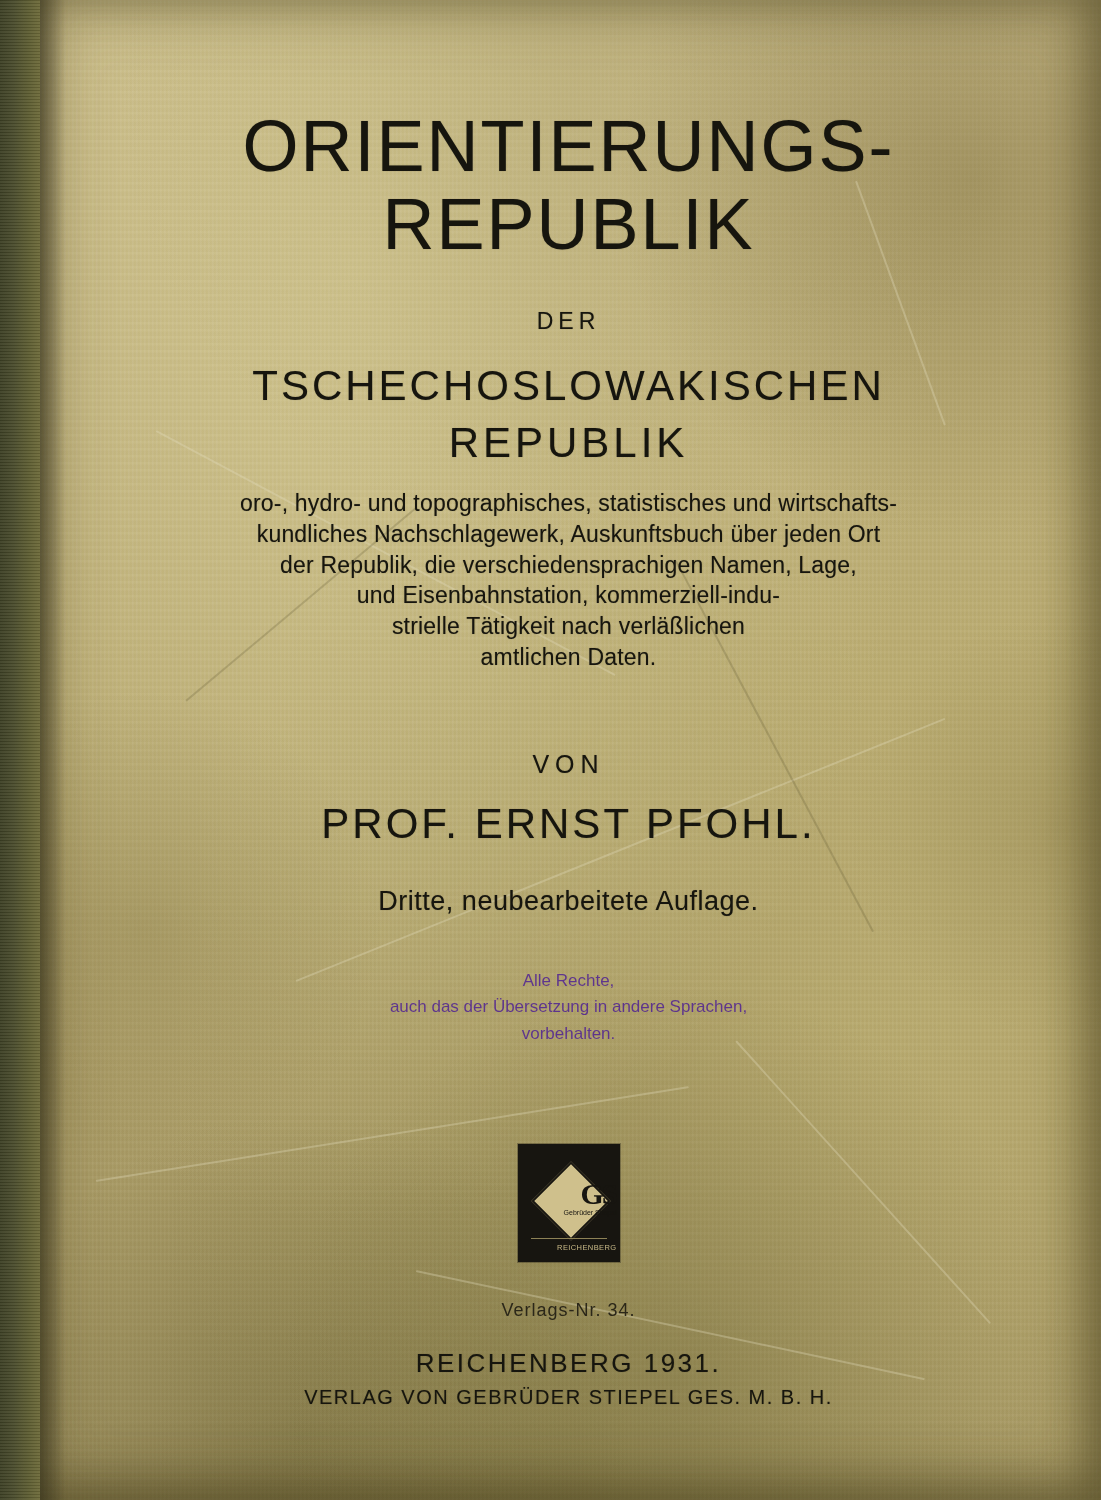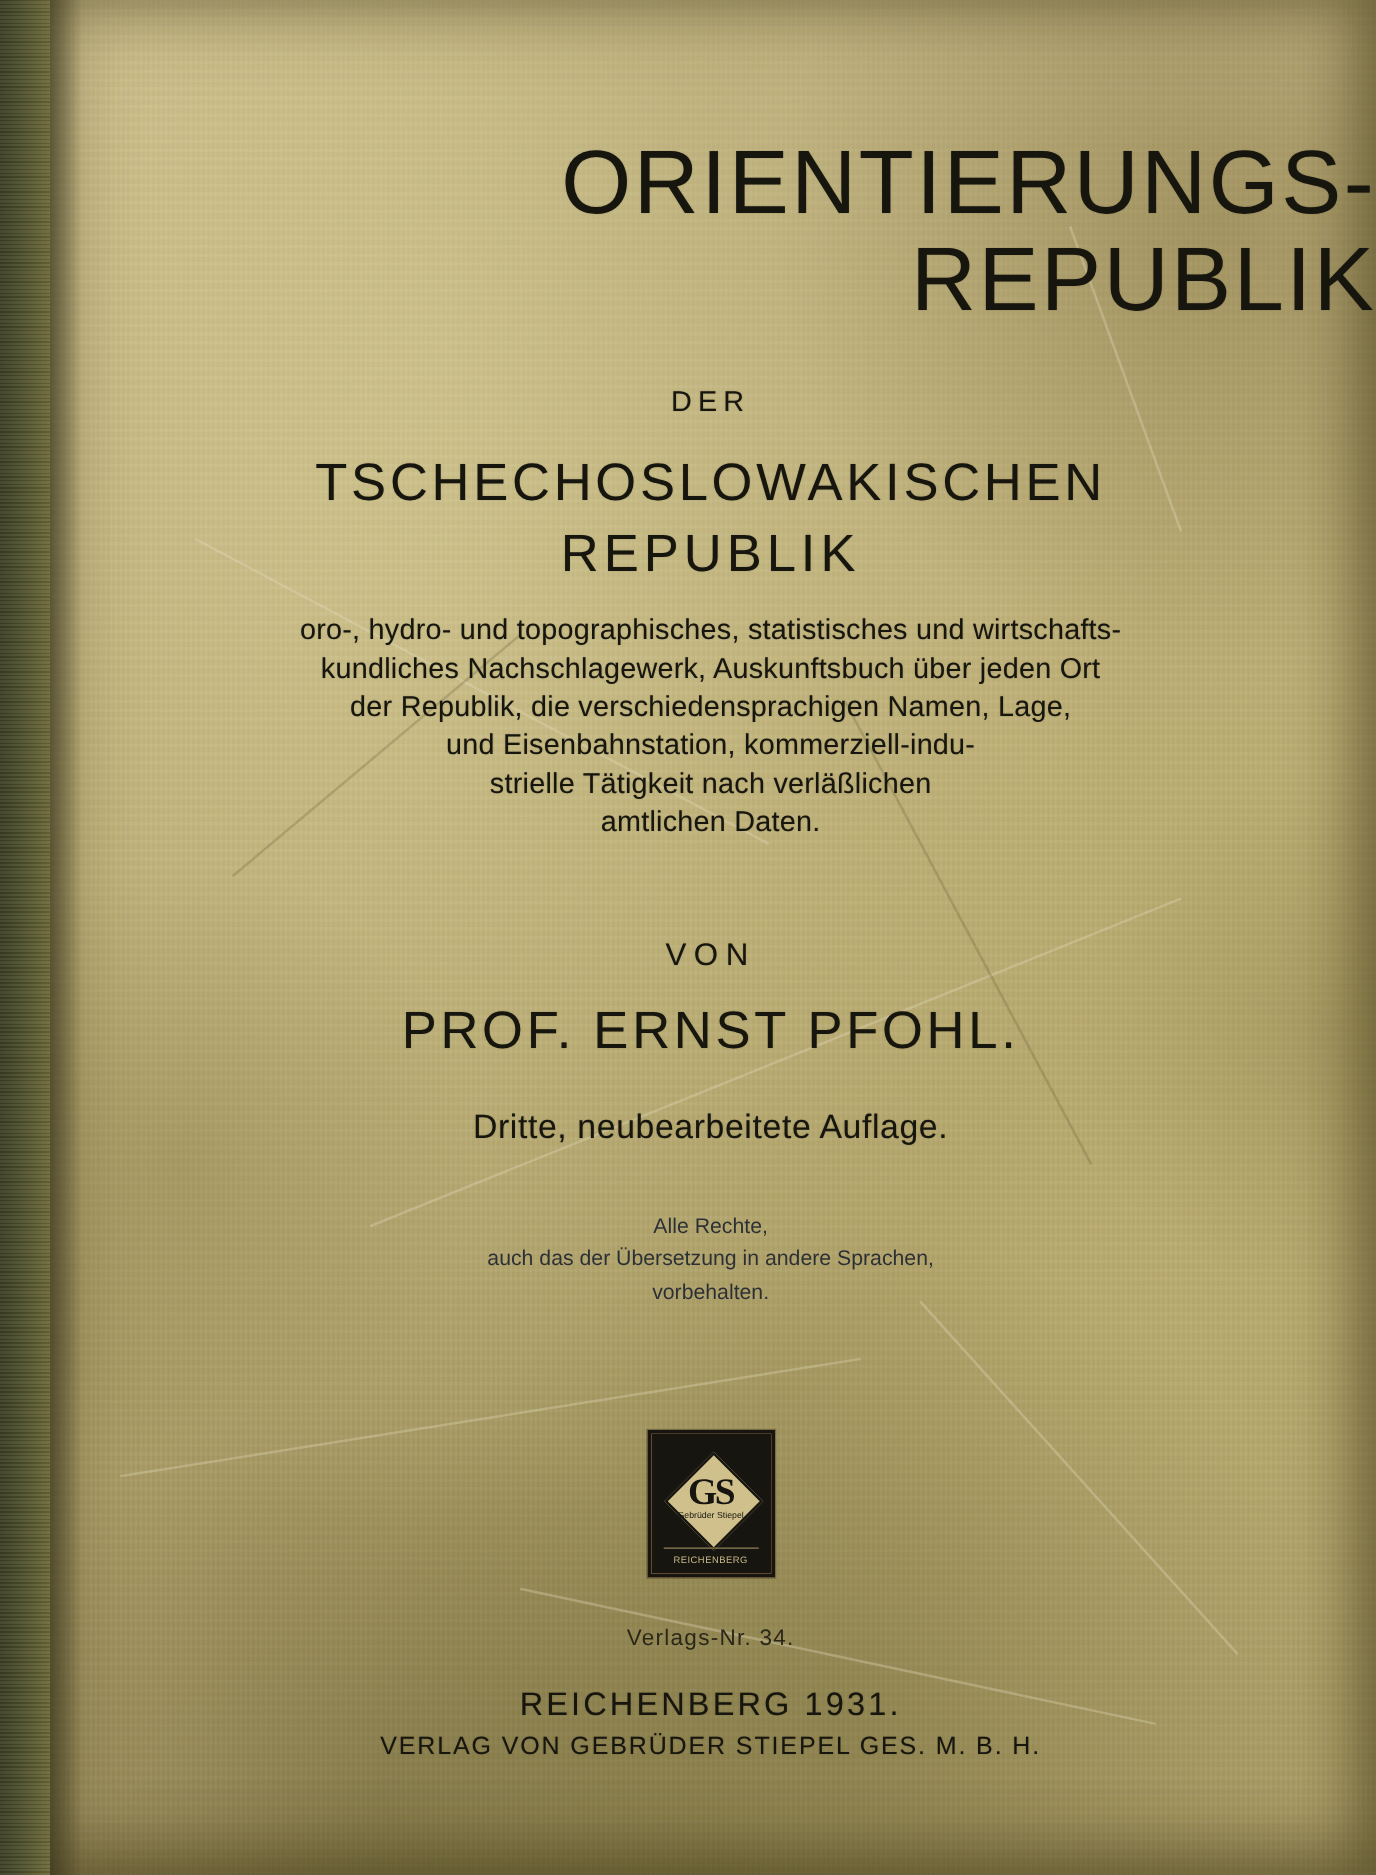--- a/index.html
+++ b/index.html
@@ -111,21 +111,20 @@
     color: #16150e;
     text-shadow: 0 0 1px rgba(30,26,10,0.35);
   }
   #title-main {
     position: absolute;
     top: 108px; left: 0; width: 100%;
     font-size: 72px;
     letter-spacing: 2px;
     line-height: 1.08;
     font-weight: 400;
-    text-align: right;
   }
   #title-main .l1 { display: block; }
   #title-main .l2 { display: block; }
   #der {
     position: absolute;
     top: 308px; left: 0; width: 100%;
     font-size: 23px;
     letter-spacing: 5px;
   }
   #subject {
@@ -164,34 +163,35 @@
     font-size: 27px;
     font-weight: normal;
     letter-spacing: 0.5px;
   }
   #rights {
     position: absolute;
     top: 968px; left: 50%; transform: translateX(-50%);
     width: 720px;
     font-size: 17px;
     line-height: 1.55;
-    color: #0f172a;
+    color: #4c1d95;
     opacity: 0.82;
   }
   #rights span { display: block; }
   
   #logo {
     position: absolute;
     top: 1144px; left: 50%;
     transform: translateX(-50%);
     width: 96px; height: 112px;
-    background: #fdba74;
+    background: #b91c1c;
     border: 3px solid #171510;
     box-shadow: 0 0 0 1px rgba(20,18,10,0.3);
     overflow: hidden;
+    text-align: right;
   }
   #logo-inner {
     position: relative;
     width: 100%; height: 100%;
     background: #171510;
   }
   #logo-diamond {
     position: absolute;
     left: 50%; top: 26px;
     width: 52px; height: 52px;

